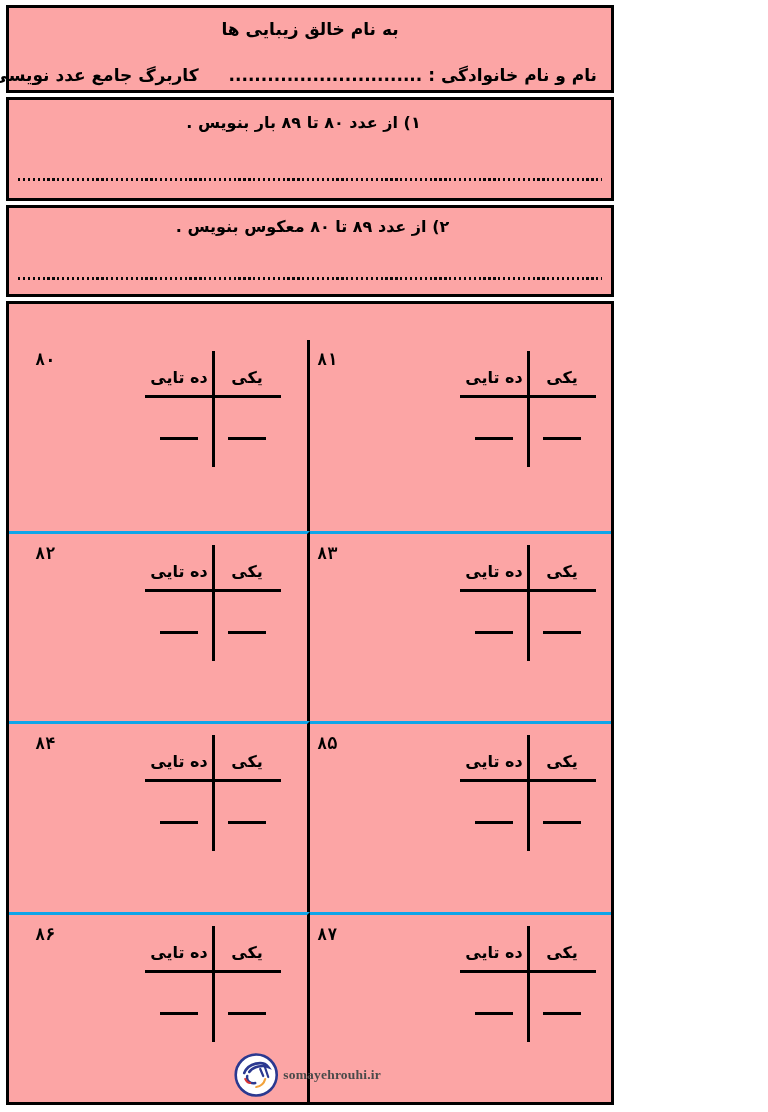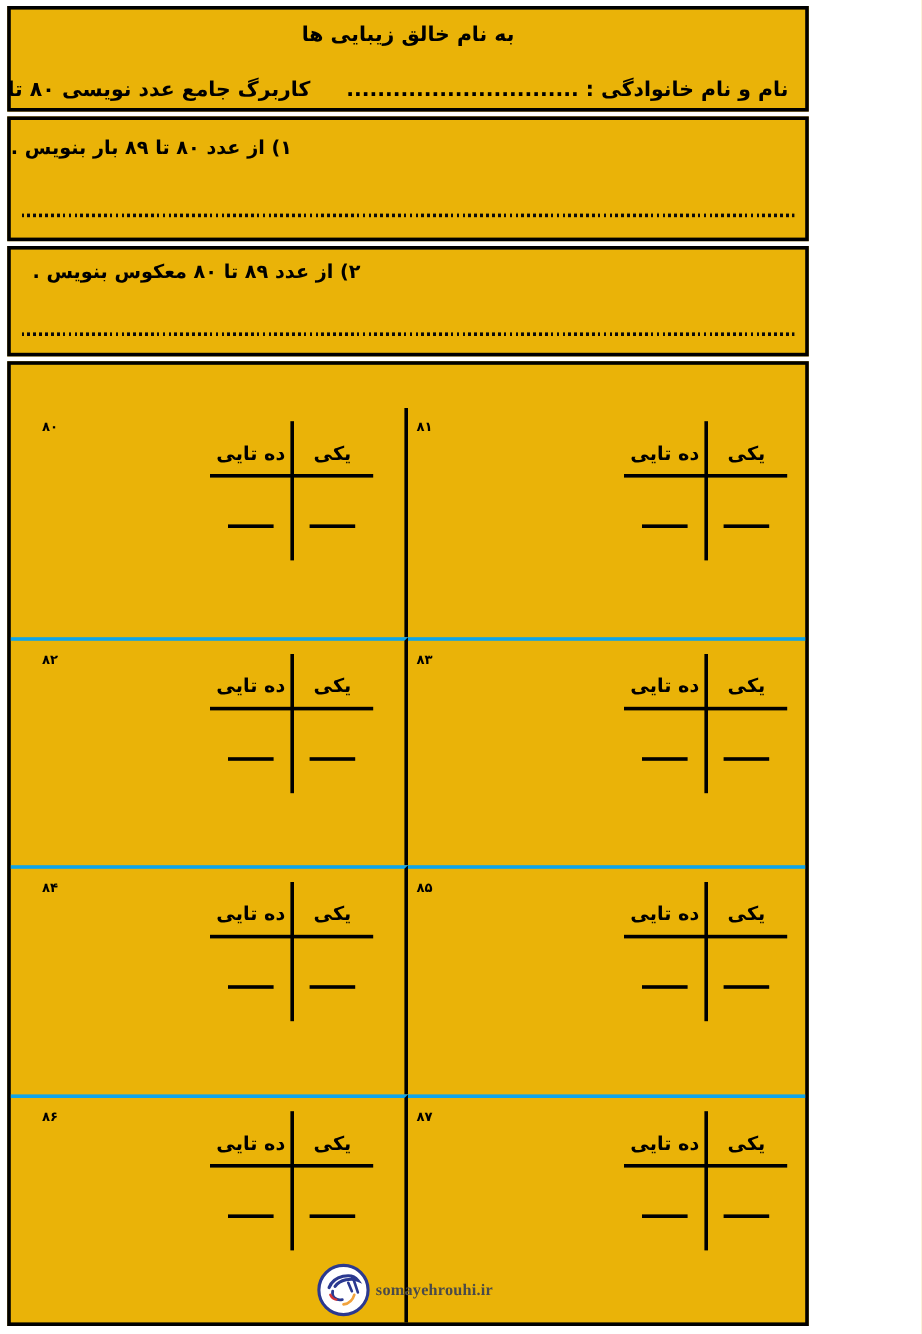--- a/index.html
+++ b/index.html
@@ -6,23 +6,23 @@
   html,body { width:768px; height:1112px; background:#ffffff; }
   body {
     position:relative;
     font-family:"DejaVu Sans", sans-serif;
     color:#000;
     overflow:hidden;
   }
   .box {
     position:absolute;
     left:6px;
-    width:668px;
+    width:608px;
     border:3px solid #000;
-    background:#eab308;
+    background:#fca5a5;
   }
   #box-header { top:5px;  height:88px; }
   #box-q1     { top:97px;  height:104px; }
   #box-q2     { top:205px; height:92px; }
   #box-q3     { top:301px; height:804px; }
 
   
   .bismillah {
     margin-top:11px;
     text-align:center;
@@ -37,21 +37,21 @@
     padding-right:14px;
     font-size:17px;
     font-weight:bold;
     white-space:nowrap;
   }
   .header-line2 .worksheet-title { margin-right:24px; }
 
   
   .question {
     direction:rtl;
-    text-align:left;
+    text-align:center;
     font-size:16px;
     font-weight:bold;
     padding:13px 13px 0 0;
   }
   #box-q2 .question { padding-top:9px;padding-left:18px; }
   .dotted-line {
     position:absolute;
     left:9px; right:9px;
     height:3px;
     background:repeating-linear-gradient(to right, #0a0a0a 0px, #0a0a0a 2.2px, transparent 2.2px, transparent 4.9px);
@@ -75,23 +75,24 @@
     grid-template-columns:1fr 1fr;
     grid-template-rows:repeat(4, 1fr);
   }
   .cell { position:relative; background:transparent; }
   .cell.left-col  { border-right:3px solid #000; }
   .cell.row-top   { border-top:3px solid #0ea5e9; }
 
   .cell-number {
     position:absolute;
     top:9px;
-    font-size:11px;
-    font-weight:bold;
-    direction:rtl;
+    font-size:17px;
+    font-weight:bold;
+    direction:rtl;
+    font-family:Liberation Mono, monospace;
   }
   .cell.left-col  .cell-number { left:26px; }
   .cell.right-col .cell-number { left:7px; }
 
   
   .pv-table {
     position:absolute;
     top:11px;
     width:136px;
     height:116px;

